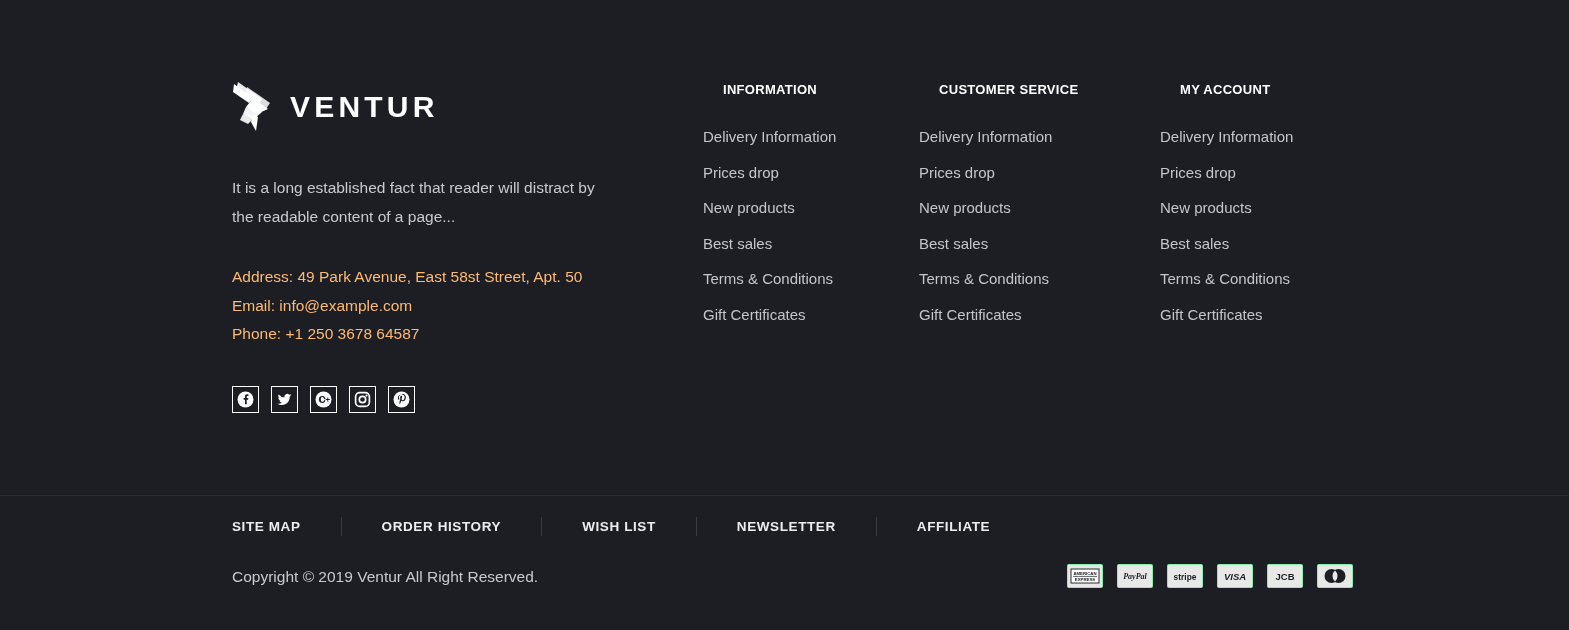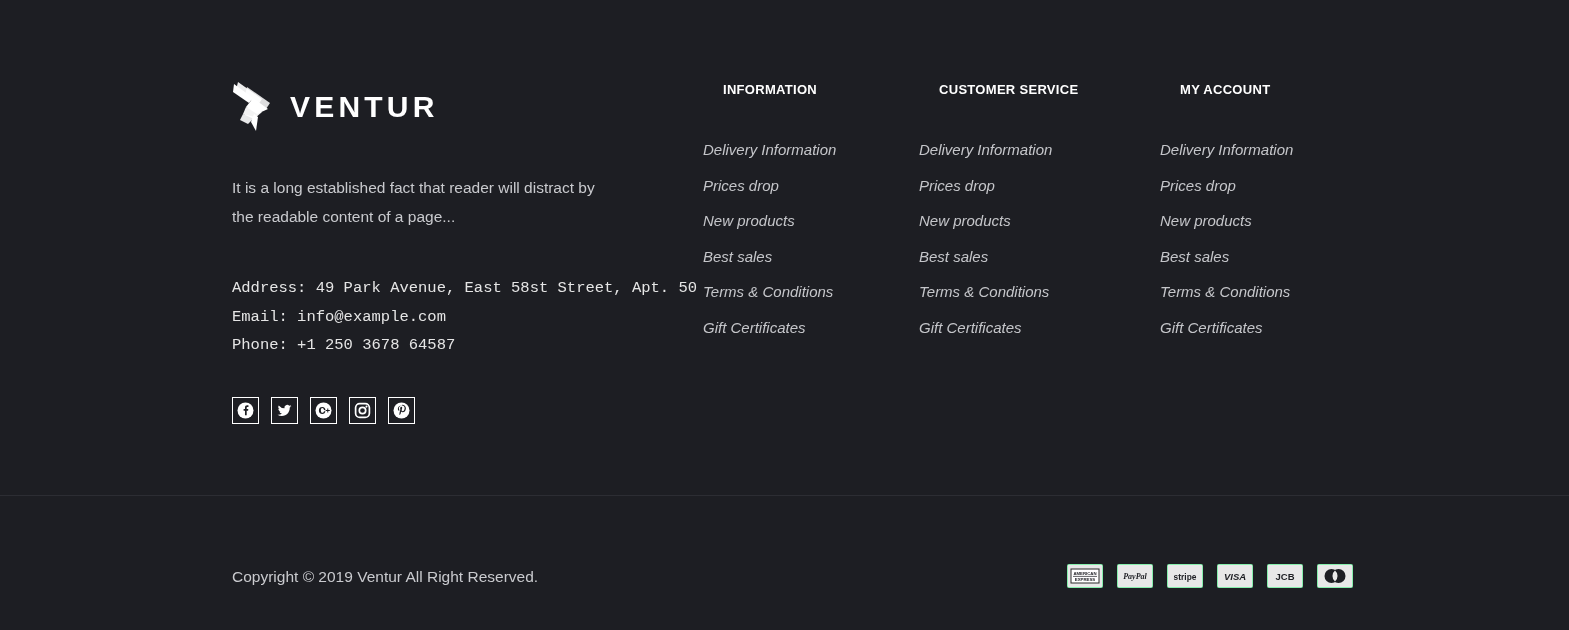--- a/index.html
+++ b/index.html
@@ -47,25 +47,24 @@
     line-height: 1;
   }
   .about-text {
     margin-top: 37px;
     color: #c9cace;
     font-size: 15.5px;
     line-height: 29px;
     max-width: 375px;
   }
   .contact-block {
-    margin-top: 43px;
-    color: #e5e5e5;
+    margin-top: 32px;
+    color: #fdba74;
     font-size: 15.5px;
     line-height: 28.6px;
-    font-family: Liberation Mono, monospace;
   }
   .contact-line { white-space: nowrap; }
 
   .social-row {
     margin-top: 37px;
     display: flex;
     gap: 12px;
   }
   .social-btn {
     width: 27px;
@@ -89,23 +88,22 @@
   .link-col.c3 { left: 1160px; }
   .col-title {
     color: #ffffff;
     font-size: 13px;
     font-weight: bold;
     letter-spacing: 0.3px;
     white-space: nowrap;
     margin-left: 20px;
   }
   .col-links {
-    margin-top: 44px;
+    margin-top: 31px;
     list-style: none;
-    font-style: italic;
   }
   .col-links li { margin-bottom: 17.5px; }
   .col-link {
     color: #c5c6ca;
     font-size: 15px;
     text-decoration: none;
     white-space: nowrap;
     cursor: pointer;
     display: inline-block;
   }
@@ -285,20 +283,31 @@
         <li><a class="col-link">Gift Certificates</a></li>
       </ul>
     </div>
 
   </div>
 
   <div class="divider"></div>
 
   <div class="bottom">
 
+    <div class="bottom-nav">
+      <a class="bnav-item">SITE MAP</a>
+      <span class="bnav-sep"></span>
+      <a class="bnav-item">ORDER HISTORY</a>
+      <span class="bnav-sep"></span>
+      <a class="bnav-item">WISH LIST</a>
+      <span class="bnav-sep"></span>
+      <a class="bnav-item">NEWSLETTER</a>
+      <span class="bnav-sep"></span>
+      <a class="bnav-item">AFFILIATE</a>
+    </div>
 
     <div class="copyright">Copyright © 2019 Ventur All Right Reserved.</div>
 
     <div class="pay-row">
 
       <div class="pay-badge">
         <svg width="34" height="22" viewBox="0 0 34 22">
           <rect width="34" height="22" fill="#e8e8e8"></rect>
           <rect x="3" y="4" width="28" height="14" fill="#ffffff" stroke="#2a2a2a" stroke-width="1"></rect>
           <text x="17" y="10" font-family="'Liberation Sans',sans-serif" font-size="4.3" font-weight="bold" fill="#1d1e23" text-anchor="middle">AMERICAN</text>

